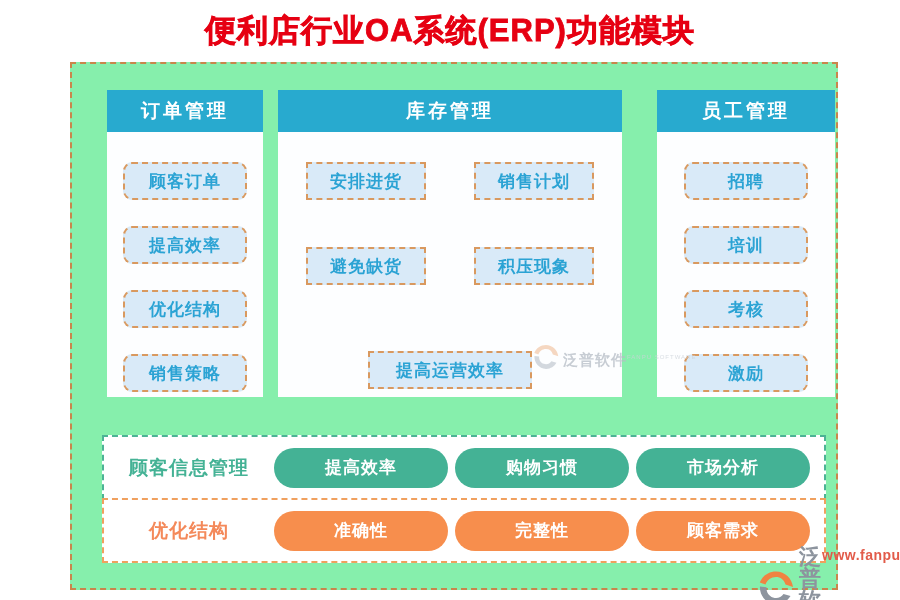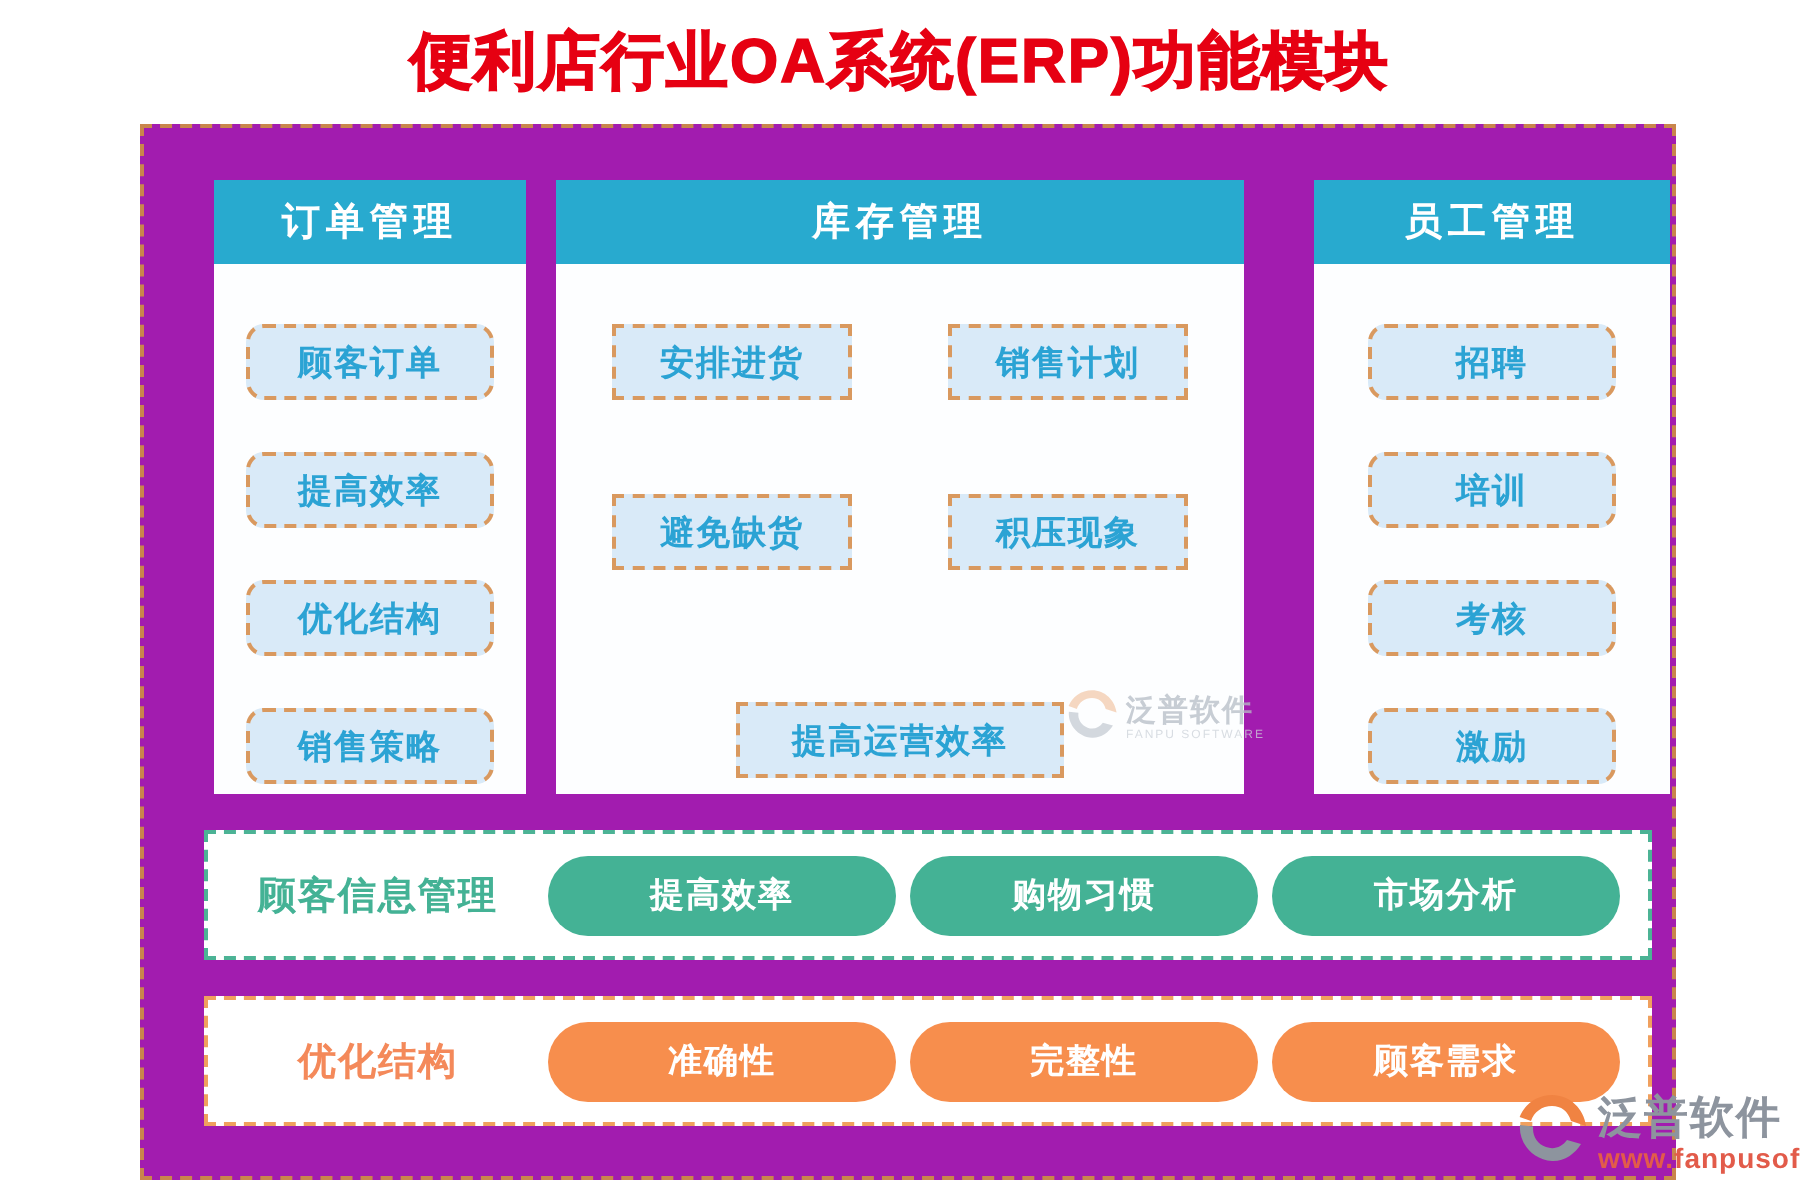--- a/index.html
+++ b/index.html
@@ -9,21 +9,21 @@
     font-family:"Liberation Sans","DejaVu Sans",sans-serif;
   }
   .title{
     position:absolute;top:10px;left:0;width:100%;
     text-align:center;font-size:31px;font-weight:bold;
     color:#e60012;letter-spacing:1px;
     -webkit-text-stroke:0.8px #e60012;
   }
   .outer{
     position:absolute;left:70px;top:62px;width:764px;height:524px;
-    background:#a21caf;border:2px dashed #c9854c;
+    background:#86efac;border:2px dashed #c9854c;
   }
   .panel{
     position:absolute;top:26px;height:307px;background:#fdfeff;
   }
   .panel-1{left:35px;width:156px;}
   .panel-2{left:206px;width:344px;}
   .panel-3{left:567px;width:178px;margin-left:18px;}
   .panel-header{
     height:42px;background:#28aacf;color:#ffffff;
     font-size:19px;font-weight:bold;letter-spacing:3px;
@@ -41,40 +41,40 @@
   .w116{width:116px;}
   .w160{width:160px;}
   .hrow{display:flex;justify-content:space-between;padding:0 28px;}
   .row-a{margin-top:30px;}
   .row-b{margin-top:47px;}
   .wide-item{margin:66px auto 0 auto;}
   .band{
     position:absolute;left:30px;width:720px;height:61px;background:#ffffff;
     display:flex;align-items:center;
   }
-  .band-green{top:351px;border:2px dashed #4cb395;}
+  .band-green{top:371px;border:2px dashed #4cb395;}
   .band-orange{top:434px;border:2px dashed #f0a05e;}
   .band-label{
     width:150px;margin-left:10px;text-align:center;
     font-size:19px;font-weight:bold;letter-spacing:1px;flex:0 0 auto;
   }
   .band-green .band-label{color:#44b295;}
   .band-orange .band-label{color:#f4895a;}
   .pill-zone{flex:1;display:flex;justify-content:space-between;margin:0 14px 0 10px;}
   .pill{
     width:174px;height:40px;border-radius:21px;
     color:#ffffff;font-size:17px;font-weight:bold;letter-spacing:1px;
     display:flex;align-items:center;justify-content:center;
   }
   .band-green .pill{background:#44b295;}
   .band-orange .pill{background:#f78e4d;}
   .wm{position:absolute;display:flex;align-items:center;}
   .wm-mid{left:533px;top:344px;gap:4px;opacity:0.75;}
   .wm-br{left:758px;top:546px;gap:5px;}
-  .wm-textcol{display:flex;flex-direction:column;line-height:1;}
+  .wm-textcol{display:flex;line-height:1;}
   .wm-mid .wm-brand{font-size:15px;font-weight:bold;color:#b6bdc6;letter-spacing:1px;}
   .wm-mid .wm-sub{font-size:6px;color:#ccd2d9;letter-spacing:1px;margin-top:2px;}
   .wm-br .wm-brand{font-size:22px;font-weight:bold;color:#8d949e;letter-spacing:1px;}
   .wm-br .wm-sub{font-size:14px;font-weight:bold;color:#e25b4a;margin-top:2px;letter-spacing:0.5px;}
   .logo-sm{width:26px;height:26px;}
   .logo-lg{width:36px;height:36px;}
 </style>
 </head>
 <body>
 

